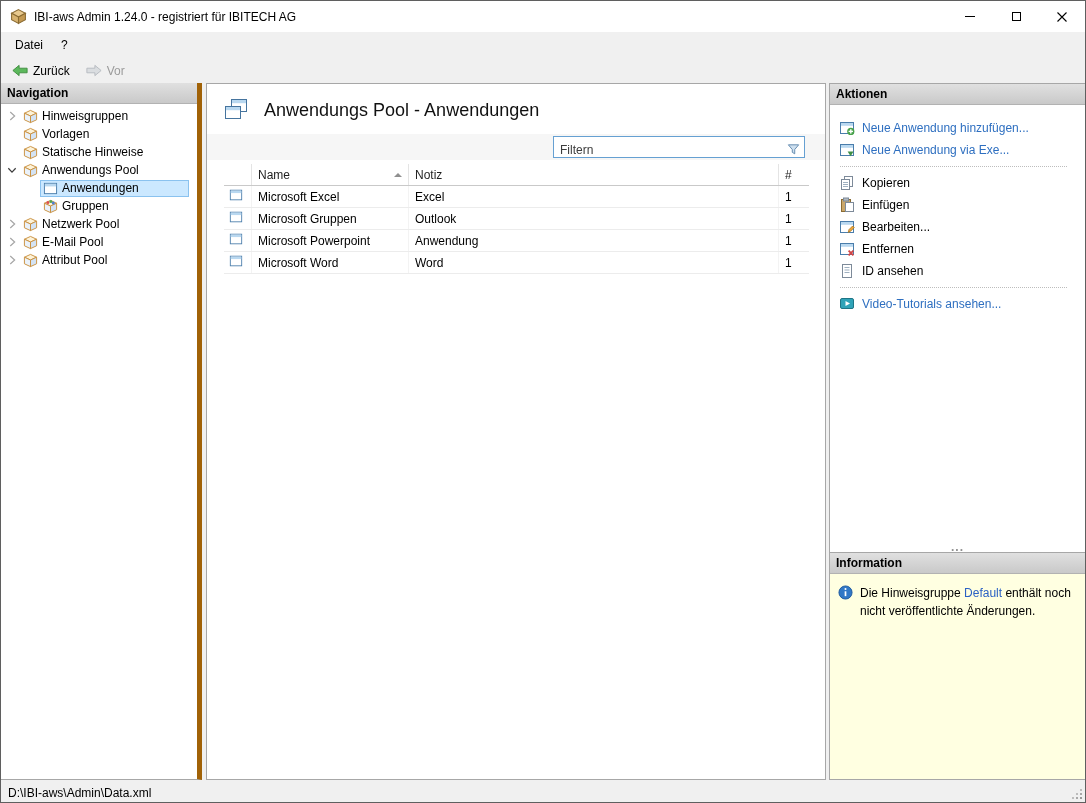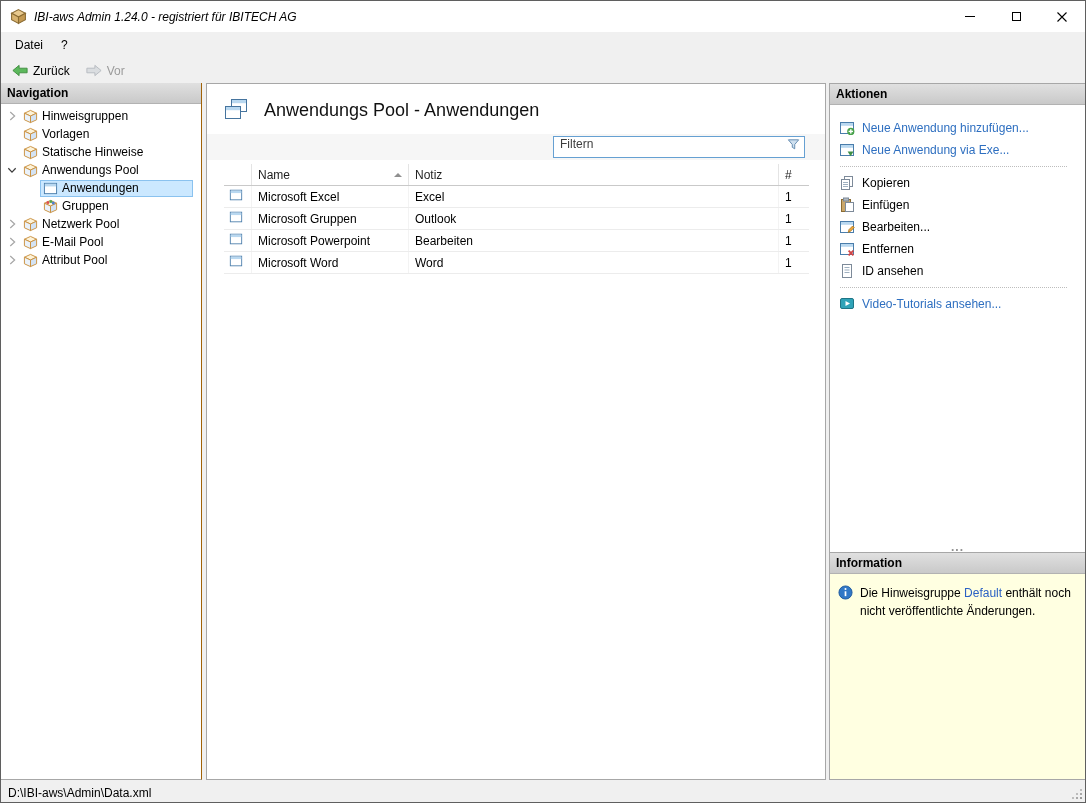--- a/index.html
+++ b/index.html
@@ -5,54 +5,54 @@
   html,body { margin:0; padding:0; background:#cfcfcf; overflow:hidden; }
   * { box-sizing:border-box; }
   .window {
     width:1086px; height:803px; border:1px solid #5f5f5f; background:#f0f0f0;
     display:flex; flex-direction:column;
     font-family:"Liberation Sans", sans-serif; font-size:12px; color:#000;
   }
   
   .titlebar { flex:0 0 31px; background:#ffffff; display:flex; align-items:center; }
   .app-icon { margin-left:9px; width:17px; height:17px; display:flex; }
-  .title-text { margin-left:7px; white-space:nowrap;font-style:italic; }
+  .title-text { margin-left:7px; white-space:nowrap; }
   .controls { margin-left:auto; align-self:stretch; display:flex; }
   .win-btn { width:46px; display:flex; align-items:center; justify-content:center; cursor:default; }
   .min-glyph { width:10px; height:1px; background:#000; }
   .max-glyph { width:9px; height:9px; border:1px solid #000; }
   
   .menubar { flex:0 0 26px; display:flex; align-items:center; padding-left:5px; }
   .menu-item { padding:3px 9px; }
   .toolbar { flex:0 0 25px; display:flex; align-items:center; padding-left:5px; gap:4px; }
   .tool-btn { display:flex; align-items:center; gap:5px; padding:2px 6px; }
   .tool-btn.disabled { color:#9b9b9b; }
   
   .content { flex:1; display:flex; padding-bottom:4px; overflow:hidden; }
   .panel-header {
     flex:0 0 21px; height:21px; background:linear-gradient(#e0e0e0,#c9c9c9);
     border-bottom:1px solid #b2b2b2; font-weight:bold;
     display:flex; align-items:center; padding-left:6px;
   }
   
-  .nav-panel { flex:0 0 201px; background:#fff; border-right:1px solid #a16207; border-bottom:1px solid #a7a7a7; display:flex; flex-direction:column; }
+  .nav-panel { flex:0 0 201px; background:#fff; border-right:5px solid #a16207; border-bottom:1px solid #a7a7a7; display:flex; flex-direction:column; }
   .tree { padding-top:3px; }
   .tree-row { height:18px; display:flex; align-items:center; cursor:default; }
   .chev { flex:0 0 16px; height:16px; margin-left:3px; display:flex; align-items:center; justify-content:center; }
   .tree-row.lvl1 .chev { margin-left:23px; }
   .row-inner { display:flex; align-items:center; flex:1; height:17px; gap:4px; padding-left:2px; margin-right:8px; border:1px solid transparent; }
   .tree-row.selected .row-inner { background:#cbe8ff; border:1px solid #8ac2ef; }
   .ticon { width:15px; height:15px; display:flex; }
   .tlabel { padding-right:4px; white-space:nowrap; }
   
   .main-panel { flex:1; margin:0 3px 0 4px; background:#fff; border:1px solid #a7a7a7; display:flex; flex-direction:column; overflow:hidden; }
   .main-header { display:flex; align-items:center; gap:15px; padding:13px 16px 11px 16px; }
   .main-title { font-size:18px; color:#111; white-space:nowrap; }
   .filter-band { flex:0 0 26px; background:#f6f6f6; display:flex; align-items:center; justify-content:flex-end; padding-right:20px; }
-  .filter-box { width:252px; height:22px; background:#fff; border:1px solid #66a0d2; display:flex; align-items:flex-start; }
+  .filter-box { width:252px; height:22px; background:#fff; border:1px solid #66a0d2; display:flex; align-items:flex-end; }
   .filter-input { flex:1; min-width:0; border:none; outline:none; background:transparent; font:inherit; padding:0 0 0 6px; color:#222; }
   .filter-input::placeholder { color:#3c3c3c; opacity:1; }
   .funnel { flex:0 0 18px; display:flex; justify-content:center; margin-right:2px; }
   .grid { margin:4px 16px 0 17px; }
   .thead { display:flex; height:22px; border-bottom:1px solid #c9c9c9; color:#1e1e1e; }
   .cell { display:flex; align-items:center; border-right:1px solid #e4e4e4; }
   .cell:last-child { border-right:none; }
   .col-icon { flex:0 0 28px; padding-left:5px; }
   .col-name { flex:0 0 157px; padding-left:6px; }
   .col-notiz { flex:1; padding-left:6px; }
@@ -419,21 +419,21 @@
           <div class="cell col-notiz">Outlook</div>
           <div class="cell col-count">1</div>
         </div>
         <div class="trow">
           <div class="cell col-icon">
               <span><svg width="14" height="14">
                   <use href="#i-window"></use>
                 </svg></span>
             </div>
           <div class="cell col-name">Microsoft Powerpoint</div>
-          <div class="cell col-notiz">Bearbeiten</div>
+          <div class="cell col-notiz">Anwendung</div>
           <div class="cell col-count">1</div>
         </div>
         <div class="trow">
           <div class="cell col-icon">
               <span><svg width="14" height="14">
                   <use href="#i-window"></use>
                 </svg></span>
             </div>
           <div class="cell col-name">Microsoft Word</div>
           <div class="cell col-notiz">Word</div>

